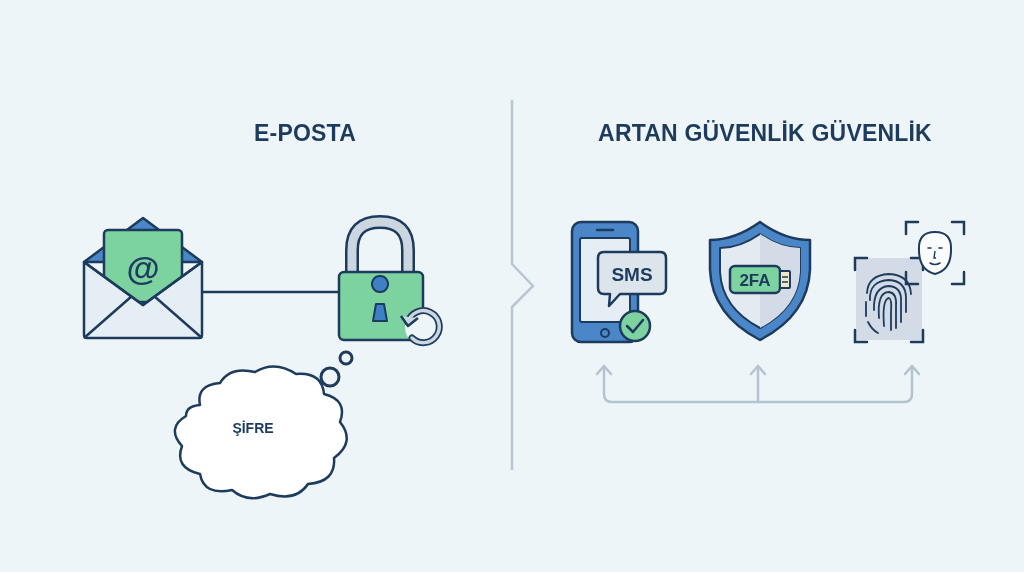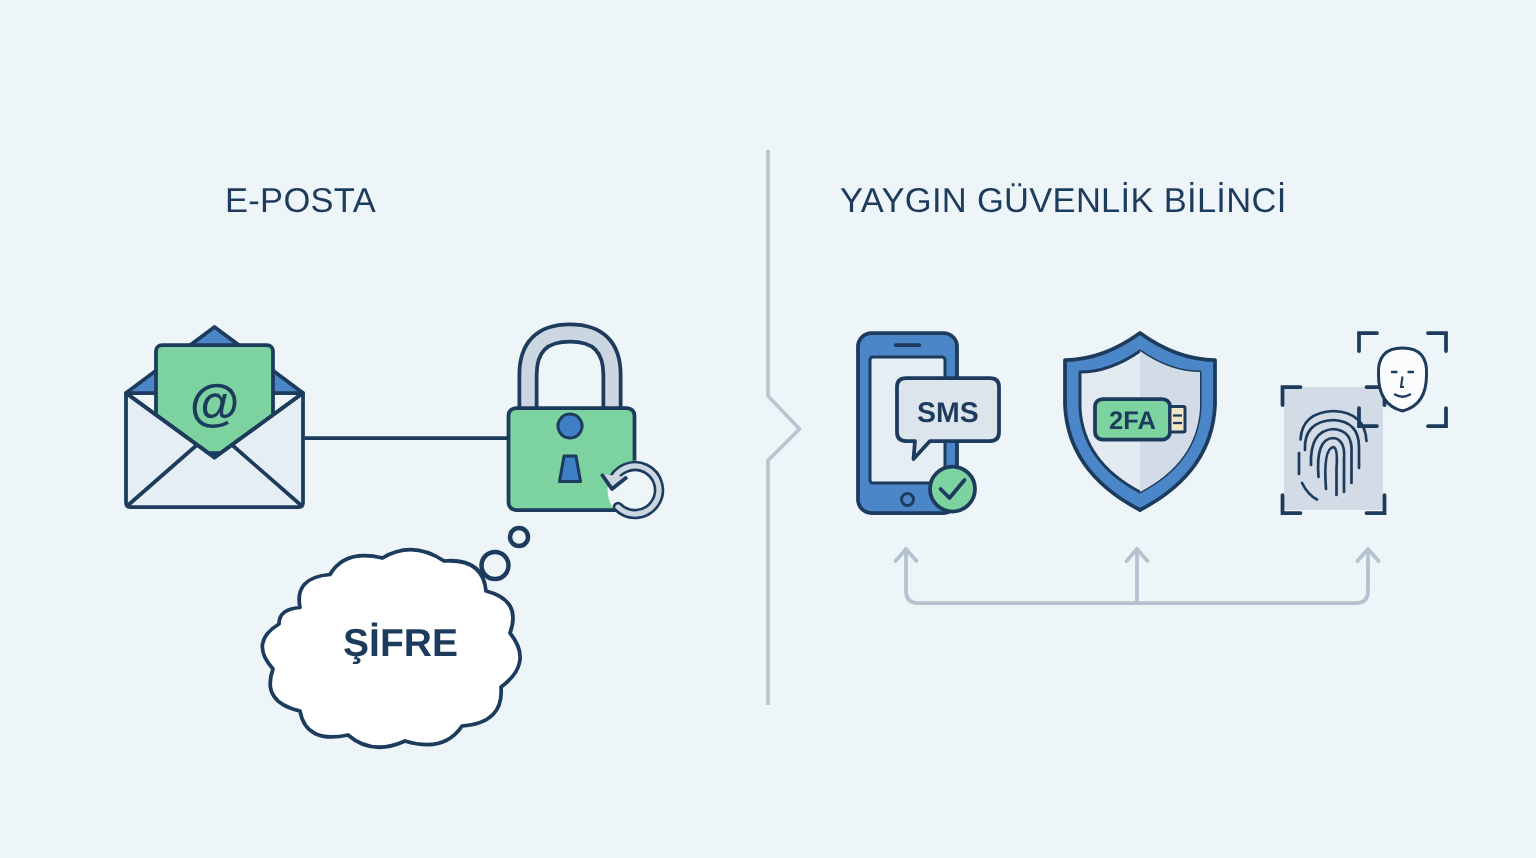--- a/index.html
+++ b/index.html
@@ -5,43 +5,43 @@
     html, body { margin: 0; padding: 0; }
     body {
       width: 1024px; height: 572px; overflow: hidden;
       background: #eef5f8;
       font-family: "Liberation Sans", "DejaVu Sans", sans-serif;
       position: relative;
     }
     .title {
       position: absolute;
       color: #1d3b5c;
-      font-weight: normal;
-      text-align: left;
+      font-weight: bold;
+      text-align: center;
       font-size: 23px;
       line-height: 30px;
       letter-spacing: 0.2px;
     }
     #left-title { left: 150px; width: 310px; top: 118px; }
     #right-title { left: 560px; width: 410px; top: 118px; }
     .layer { position: absolute; left: 0; top: 0; width: 1024px; height: 572px; }
     .cloud-text {
-      position: absolute; left: 172px; width: 190px; top: 414px;
+      position: absolute; left: 158px; width: 190px; top: 414px;
       text-align: center; color: #1d3b5c; font-weight: bold;
-      font-size: 26px; line-height: 28px;
+      font-size: 14px; line-height: 28px;
     }
     .svg-text { font-family: "Liberation Sans", "DejaVu Sans", sans-serif; font-weight: bold; }
   </style>
 </head>
 <body>
 
 <div class="title" id="left-title">
   <div>E-POSTA</div>
 </div>
-<div class="title" id="right-title">YAYGIN GÜVENLİK BİLİNCİ</div>
+<div class="title" id="right-title">ARTAN GÜVENLİK GÜVENLİK</div>
 
 <svg class="layer" viewBox="0 0 1024 572" xmlns="http://www.w3.org/2000/svg">
 
   <g>
     <polyline points="512,100 512,264 533,286 512,307 512,470" fill="none" stroke="#b8c6d1" stroke-width="2.5" stroke-linejoin="round"></polyline>
   </g>
 
   <line x1="203" y1="292" x2="340" y2="292" stroke="#1d3b5c" stroke-width="2.5"></line>
 
   <g>

